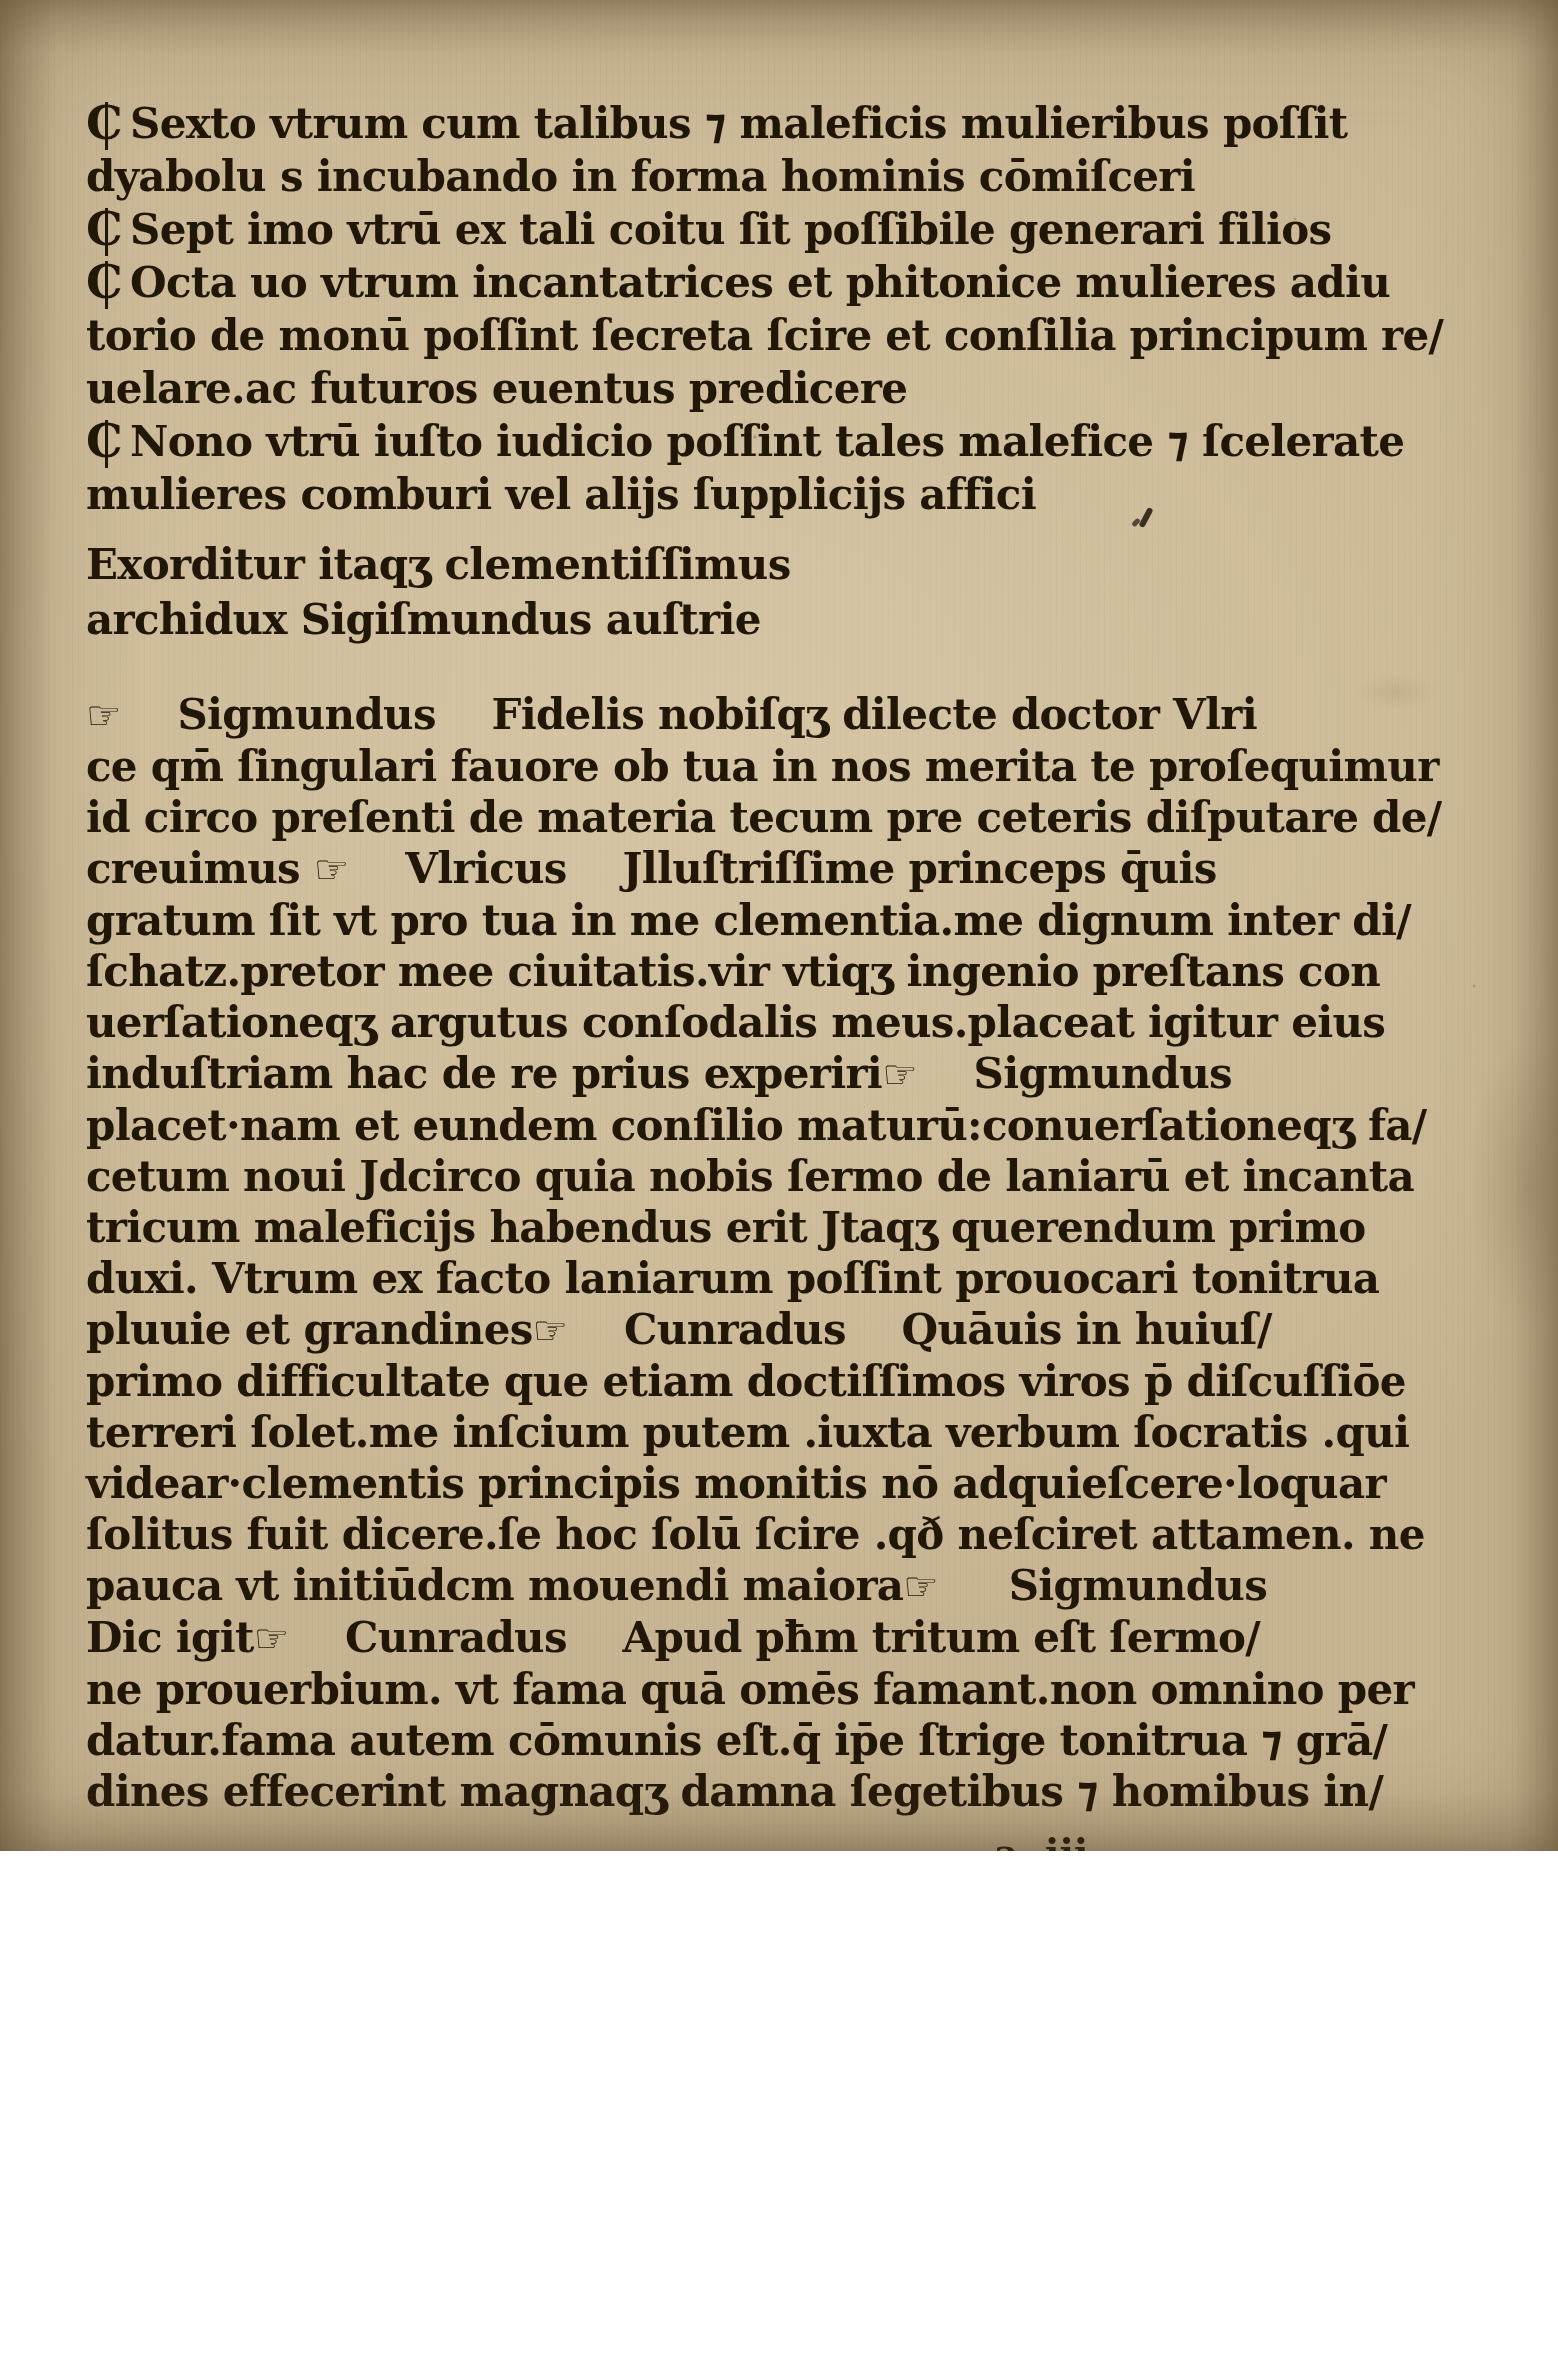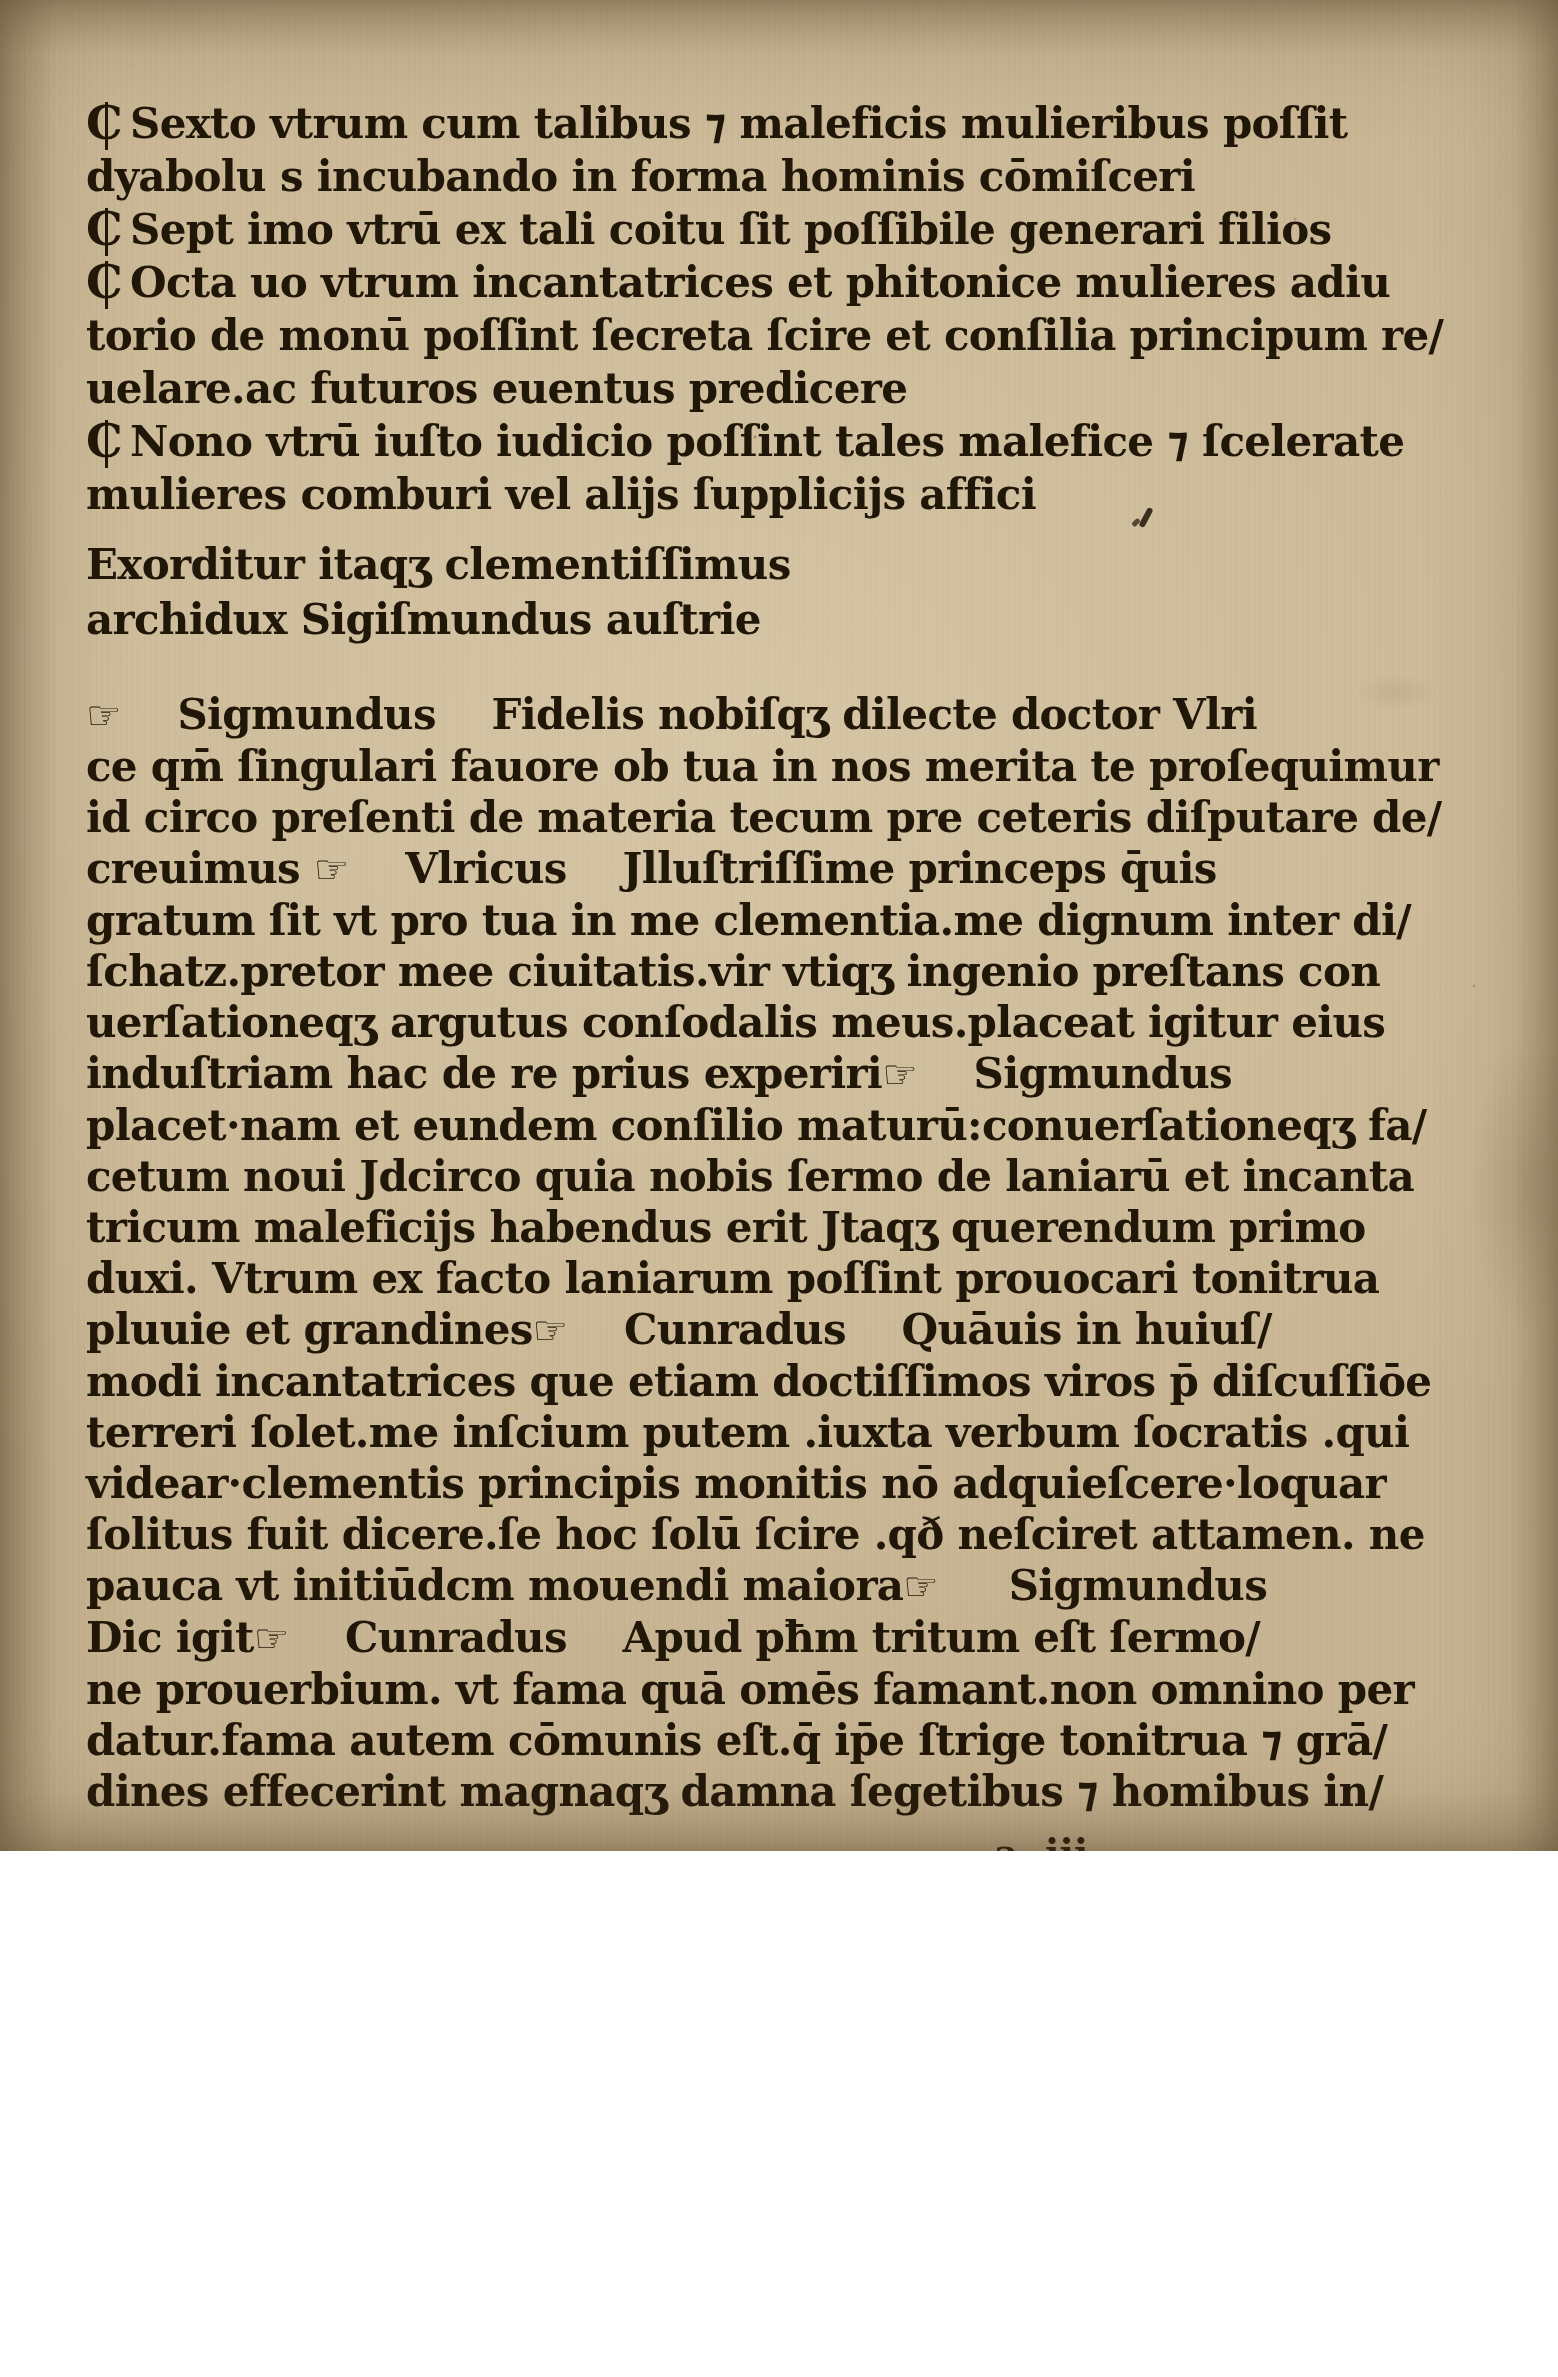--- a/index.html
+++ b/index.html
@@ -102,21 +102,21 @@
       <div class="textline">creuimus <span class="man">☞</span>    Vlricus    Jlluſtriſſime princeps q̄uis</div>
       <div class="textline">gratum ſit vt pro tua in me clementia.me dignum inter di/</div>
       <div class="textline">ſchatz.pretor mee ciuitatis.vir vtiqʒ ingenio preſtans con</div>
       <div class="textline">uerſationeqʒ argutus conſodalis meus.placeat igitur eius</div>
       <div class="textline">induſtriam hac de re prius experiri<span class="man">☞</span>    Sigmundus</div>
       <div class="textline">placet·nam et eundem conſilio maturū:conuerſationeqʒ fa/</div>
       <div class="textline">cetum noui Jdcirco quia nobis ſermo de laniarū et incanta</div>
       <div class="textline">tricum maleficijs habendus erit Jtaqʒ querendum primo</div>
       <div class="textline">duxi. Vtrum ex facto laniarum poſſint prouocari tonitrua</div>
       <div class="textline">pluuie et grandines<span class="man">☞</span>    Cunradus    Quāuis in huiuſ/</div>
-      <div class="textline">modi incantatrices que etiam doctiſſimos viros p̄ diſcuſſiōe</div>
+      <div class="textline">primo difficultate que etiam doctiſſimos viros p̄ diſcuſſiōe</div>
       <div class="textline">terreri ſolet.me inſcium putem .iuxta verbum ſocratis .qui</div>
       <div class="textline">videar·clementis principis monitis nō adquieſcere·loquar</div>
       <div class="textline">ſolitus fuit dicere.ſe hoc ſolū ſcire .qð neſciret attamen. ne</div>
       <div class="textline">pauca vt initiūdcm mouendi maiora<span class="man">☞</span>     Sigmundus</div>
       <div class="textline">Dic igit<span class="man">☞</span>    Cunradus    Apud pħm tritum eſt ſermo/</div>
       <div class="textline">ne prouerbium. vt fama quā omēs famant.non omnino per</div>
       <div class="textline">datur.fama autem cōmunis eſt.q̄ ip̄e ſtrige tonitrua ⁊ grā/</div>
       <div class="textline">dines effecerint magnaqʒ damna ſegetibus ⁊ homibus in/</div>
     </div>
 

